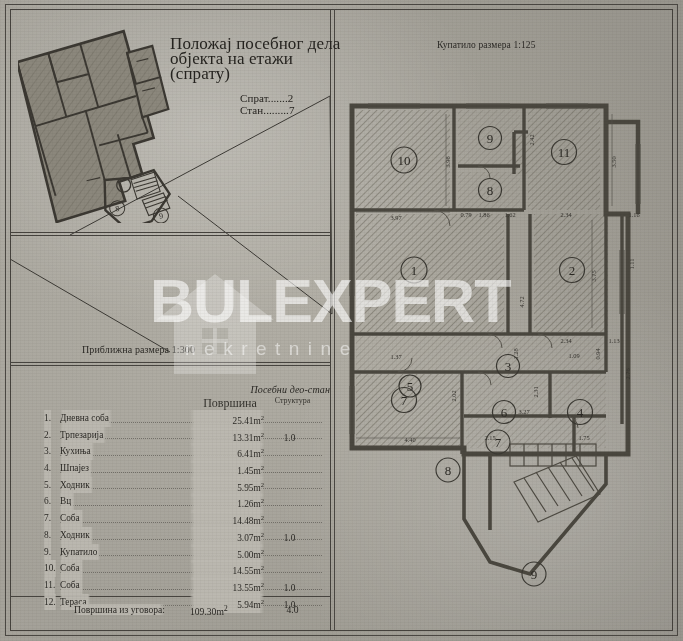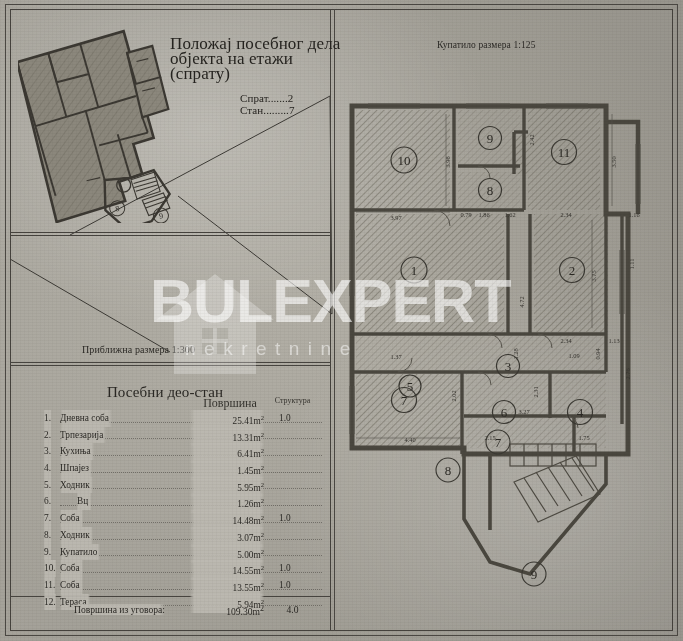--- a/index.html
+++ b/index.html
@@ -62,43 +62,43 @@
   .tx{position:absolute;color:#2e2c28;letter-spacing:.1px;}
   .cy{font-family:"Liberation Serif",serif;}
 
   #hdr-title{left:170px;top:36px;width:175px;font-size:17px;line-height:15px;color:#25231f;}
   #hdr-floor{left:240px;top:92px;font-size:11px;color:#262420;}
   #hdr-unit{left:240px;top:104px;font-size:11px;color:#262420;}
 
   #scale-right{left:437px;top:40px;font-size:9.5px;color:#2c2a26;}
   #scale-left{left:82px;top:344px;font-size:10px;color:#2c2a26;}
 
-  #tbl-title{left:0;top:384px;width:330px;text-align:center;font-size:15px;color:#2a2824;}
+  #tbl-title{left:0;top:384px;width:330px;text-align:right;font-size:10px;color:#2a2824;font-style:italic;}
 
   
   #roomtable{
     position:absolute;left:60px;top:396px;width:262px;
     font-size:9.3px;color:#2b2925;
   }
   #roomtable .thead{position:relative;height:14px;}
   #roomtable .th-pov{position:absolute;left:140px;width:60px;text-align:center;font-size:12px;color:#36342f;}
   #roomtable .th-str{position:absolute;left:205px;width:55px;text-align:center;font-size:8px;color:#36342f;}
   .rrow{position:relative;height:16.7px;line-height:16.7px;white-space:nowrap;}
   .rrow .rname{position:absolute;left:0;}
   .rrow .rdots{
     position:absolute;left:0;right:0;bottom:4px;height:0;
     border-bottom:1px dotted #56534d;opacity:.65;
   }
   .rrow .rarea{position:absolute;left:130px;width:74px;text-align:right;}
-  .rrow .rstruct{position:absolute;left:219px;width:55px;}
+  .rrow .rstruct{position:absolute;left:202px;width:55px;text-align:center;margin-top:20px;}
   .rarea sup{font-size:6.6px;}
 
   #tfoot{position:absolute;left:60px;top:604px;width:262px;font-size:9.6px;color:#2a2824;}
   #tfoot .flabel{position:absolute;left:14px;}
-  #tfoot .farea{position:absolute;left:130px;width:74px;text-align:right;}
+  #tfoot .farea{position:absolute;left:130px;width:74px;text-align:left;}
   #tfoot .fstruct{position:absolute;left:205px;width:55px;text-align:center;}
 
   
   #siteplan{position:absolute;left:18px;top:28px;width:165px;height:195px;}
   #siteplan svg{display:block;}
 
   
   #leaders{position:absolute;left:0;top:0;width:683px;height:641px;pointer-events:none;}
 
   
@@ -452,21 +452,21 @@
         </div>
         <div class="rrow">
           <span class="rdots"></span>
           <span class="rname" style="background: linear-gradient(90deg, rgba(188, 185, 177, 0) 0%, rgba(188, 185, 177, 0.92) 6%, rgba(188, 185, 177, 0.92) 94%, rgba(188, 185, 177, 0) 100%); padding-right: 3px;">Ходник</span>
           <span class="rname" style="left: -16px; background: linear-gradient(90deg, rgba(188, 185, 177, 0) 0%, rgba(188, 185, 177, 0.92) 6%, rgba(188, 185, 177, 0.92) 94%, rgba(188, 185, 177, 0) 100%);">5.</span>
           <span class="rarea" style="background: linear-gradient(90deg, rgba(188, 185, 177, 0) 0%, rgba(188, 185, 177, 0.92) 6%, rgba(188, 185, 177, 0.92) 94%, rgba(188, 185, 177, 0) 100%);"><span>5.95m</span><sup>2</sup></span>
           <span class="rstruct"></span>
         </div>
         <div class="rrow">
           <span class="rdots"></span>
-          <span class="rname" style="background: linear-gradient(90deg, rgba(188, 185, 177, 0) 0%, rgba(188, 185, 177, 0.92) 6%, rgba(188, 185, 177, 0.92) 94%, rgba(188, 185, 177, 0) 100%); padding-right: 3px; margin-left: 17px;">Вц</span>
+          <span class="rname" style="background: linear-gradient(90deg, rgba(188, 185, 177, 0) 0%, rgba(188, 185, 177, 0.92) 6%, rgba(188, 185, 177, 0.92) 94%, rgba(188, 185, 177, 0) 100%); padding-right: 3px;">Вц</span>
           <span class="rname" style="left: -16px; background: linear-gradient(90deg, rgba(188, 185, 177, 0) 0%, rgba(188, 185, 177, 0.92) 6%, rgba(188, 185, 177, 0.92) 94%, rgba(188, 185, 177, 0) 100%);">6.</span>
           <span class="rarea" style="background: linear-gradient(90deg, rgba(188, 185, 177, 0) 0%, rgba(188, 185, 177, 0.92) 6%, rgba(188, 185, 177, 0.92) 94%, rgba(188, 185, 177, 0) 100%);"><span>1.26m</span><sup>2</sup></span>
           <span class="rstruct"></span>
         </div>
         <div class="rrow">
           <span class="rdots"></span>
           <span class="rname" style="background: linear-gradient(90deg, rgba(188, 185, 177, 0) 0%, rgba(188, 185, 177, 0.92) 6%, rgba(188, 185, 177, 0.92) 94%, rgba(188, 185, 177, 0) 100%); padding-right: 3px;">Соба</span>
           <span class="rname" style="left: -16px; background: linear-gradient(90deg, rgba(188, 185, 177, 0) 0%, rgba(188, 185, 177, 0.92) 6%, rgba(188, 185, 177, 0.92) 94%, rgba(188, 185, 177, 0) 100%);">7.</span>
           <span class="rarea" style="background: linear-gradient(90deg, rgba(188, 185, 177, 0) 0%, rgba(188, 185, 177, 0.92) 6%, rgba(188, 185, 177, 0.92) 94%, rgba(188, 185, 177, 0) 100%);"><span>14.48m</span><sup>2</sup></span>
           <span class="rstruct">1.0</span>

